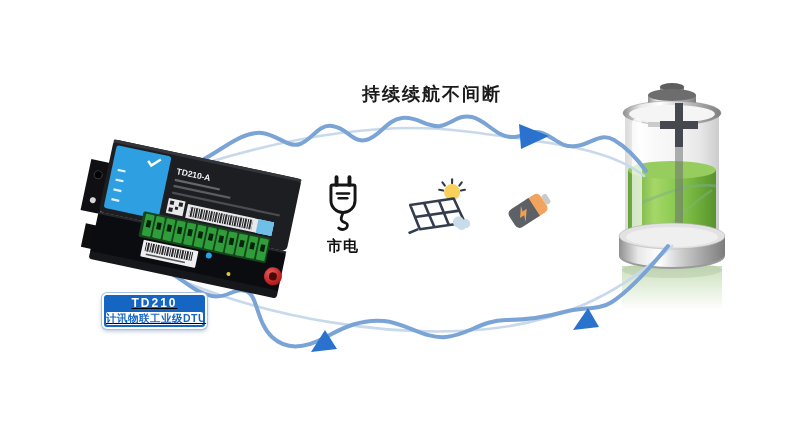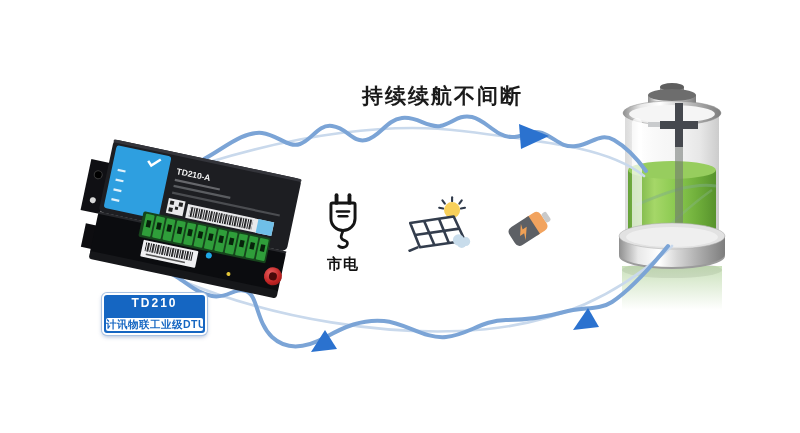--- a/index.html
+++ b/index.html
@@ -2,34 +2,35 @@
 <html><head>
 <meta charset="utf-8">
 <style>
   html,body{margin:0;padding:0;background:#fff;}
   .stage{
     position:relative;width:800px;height:433px;background:#ffffff;overflow:hidden;
     font-family:"Liberation Sans",sans-serif;
   }
   .artwork{position:absolute;left:0;top:0;}
   .title{
-    position:absolute;left:362px;top:82px;font-size:21px;font-weight:bold;
+    position:absolute;left:362px;top:82px;font-size:18px;font-weight:bold;
     color:#1a1a1a;letter-spacing:2px;white-space:nowrap;
   }
   .badge{
     position:absolute;left:102px;top:293px;width:97px;background:#1566c2;
     border:2px solid #ffffff;border-radius:5px;padding:2px;
     box-shadow:0 0 0 1px #a9c2e2, 0 2px 4px rgba(30,70,140,.35);
+    text-decoration:underline;
   }
   .badge-line1{color:#fff;font-weight:bold;font-size:12px;letter-spacing:2px;
     text-align:center;line-height:13px;}
   .badge-line2{background:#fff;color:#1566c2;font-weight:bold;font-size:10.5px;
-    text-align:center;border-radius:2px;margin-top:8px;line-height:13px;
+    text-align:center;border-radius:2px;margin-top:2px;line-height:13px;
     letter-spacing:.5px;white-space:nowrap;}
-  .source{position:absolute;top:190px;width:90px;height:86px;text-decoration:underline;}
+  .source{position:absolute;top:172px;width:90px;height:86px;text-decoration:underline;}
   .source svg{position:absolute;bottom:24px;left:50%;transform:translateX(-50%);}
   .source-label{
     position:absolute;bottom:2px;width:100%;text-align:center;
     font-size:15px;font-weight:bold;color:#121212;letter-spacing:1px;
   }
   .col-plug{left:298px;}
   .col-solar{left:395px;}
   .col-batt{left:486px;}
 </style>
 </head>

